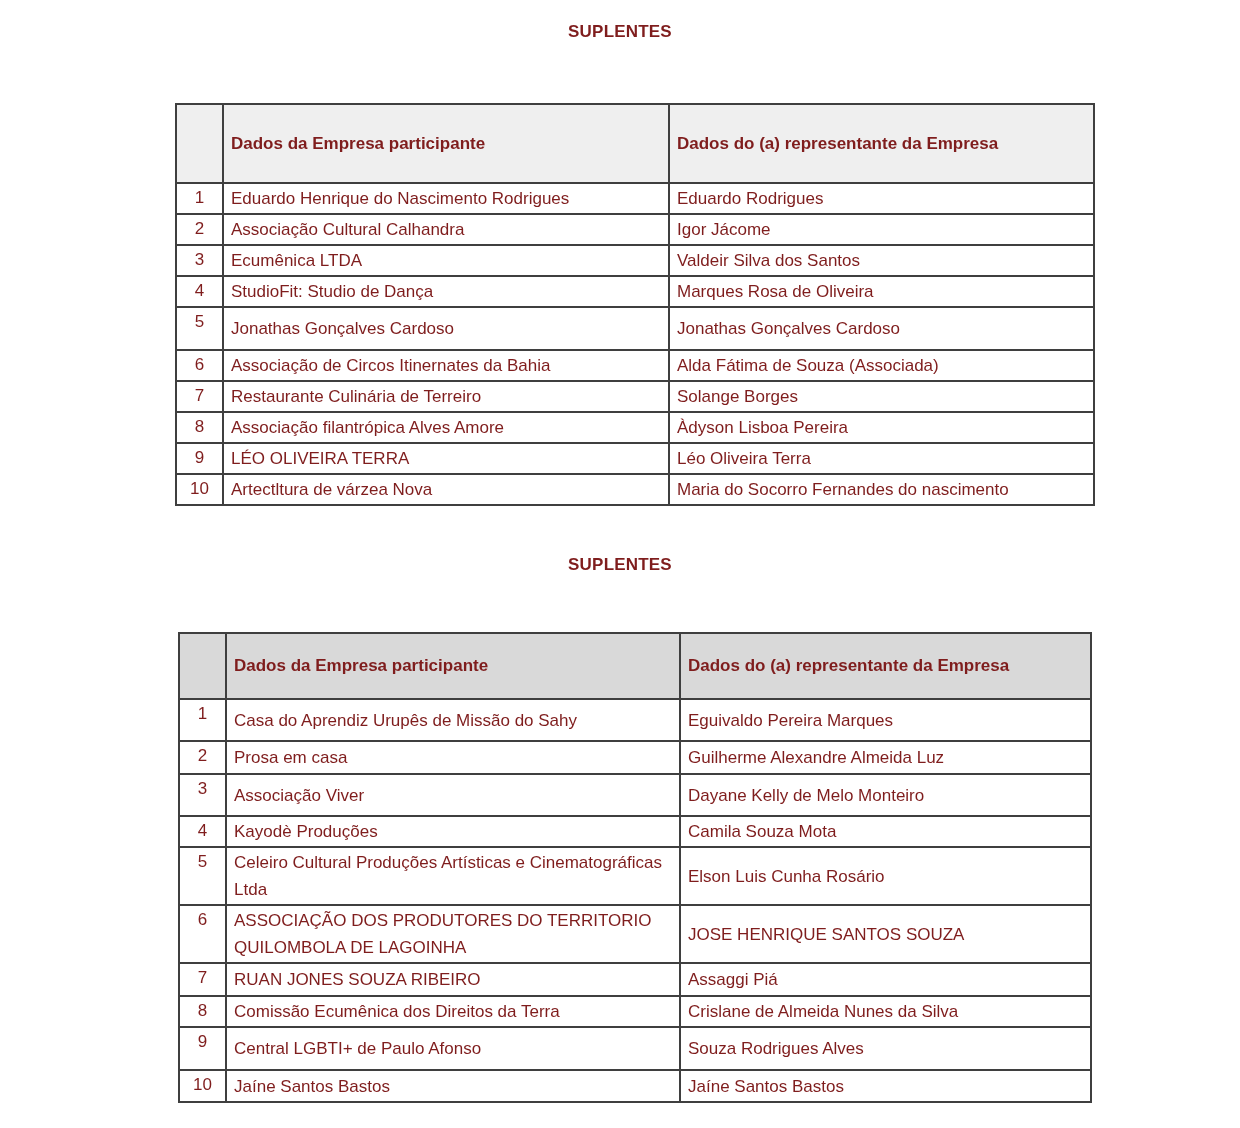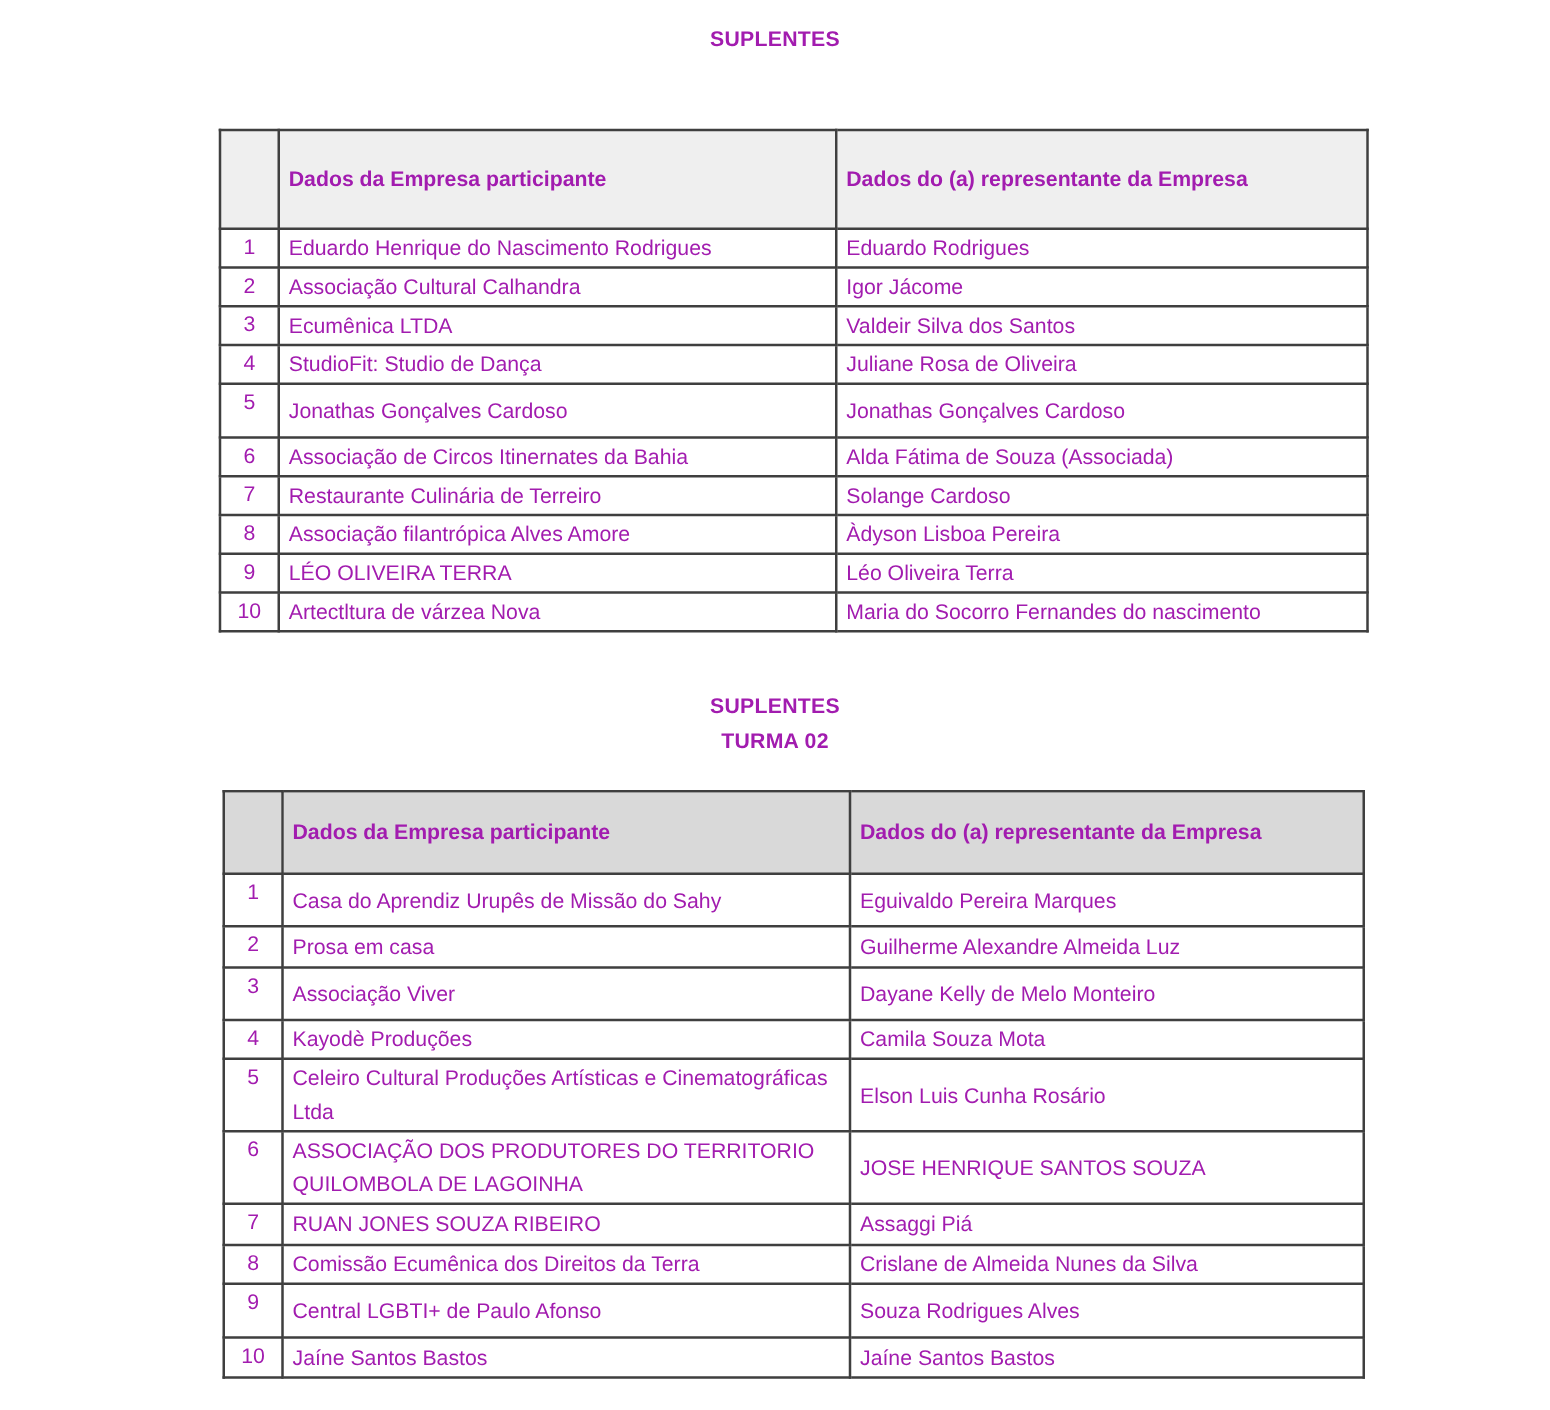--- a/index.html
+++ b/index.html
@@ -3,21 +3,21 @@
 <meta charset="utf-8">
 <style>
   * { margin: 0; padding: 0; box-sizing: border-box; }
   html, body { background: #ffffff; }
   .page {
     position: relative;
     width: 1240px;
     height: 1128px;
     background: #ffffff;
     font-family: "Liberation Sans", sans-serif;
-    color: #a21caf;
+    color: #7f1d1d;
     overflow: hidden;
   }
   .doc-title {
     position: absolute;
     left: 0;
     width: 100%;
     text-align: center;
     font-size: 17px;
     font-weight: bold;
     line-height: 28px;
@@ -103,36 +103,36 @@
         <td>Igor Jácome</td>
       </tr>
       <tr>
         <td class="num">3</td>
         <td>Ecumênica LTDA</td>
         <td>Valdeir Silva dos Santos</td>
       </tr>
       <tr>
         <td class="num">4</td>
         <td>StudioFit: Studio de Dança</td>
-        <td>Juliane Rosa de Oliveira</td>
+        <td>Marques Rosa de Oliveira</td>
       </tr>
       <tr class="rh43">
         <td class="num">5</td>
         <td>Jonathas Gonçalves Cardoso</td>
         <td>Jonathas Gonçalves Cardoso</td>
       </tr>
       <tr>
         <td class="num">6</td>
         <td>Associação de Circos Itinernates da Bahia</td>
         <td>Alda Fátima de Souza (Associada)</td>
       </tr>
       <tr>
         <td class="num">7</td>
         <td>Restaurante Culinária de Terreiro</td>
-        <td>Solange Cardoso</td>
+        <td>Solange Borges</td>
       </tr>
       <tr>
         <td class="num">8</td>
         <td>Associação filantrópica Alves Amore</td>
         <td>Àdyson Lisboa Pereira</td>
       </tr>
       <tr>
         <td class="num">9</td>
         <td>LÉO OLIVEIRA TERRA</td>
         <td>Léo Oliveira Terra</td>
@@ -140,21 +140,20 @@
       <tr>
         <td class="num">10</td>
         <td>Artectltura de várzea Nova</td>
         <td>Maria do Socorro Fernandes do nascimento</td>
       </tr>
     </tbody>
   </table>
 
   <div class="doc-title pos2">
     <div>SUPLENTES</div>
-    <div>TURMA 02</div>
   </div>
 
   <table class="grid table2">
     <colgroup>
       <col style="width:47px">
         <col style="width:454px">
         <col style="width:411px">
     </colgroup>
     <thead>
       <tr style="background-color: rgb(217, 217, 217);">

